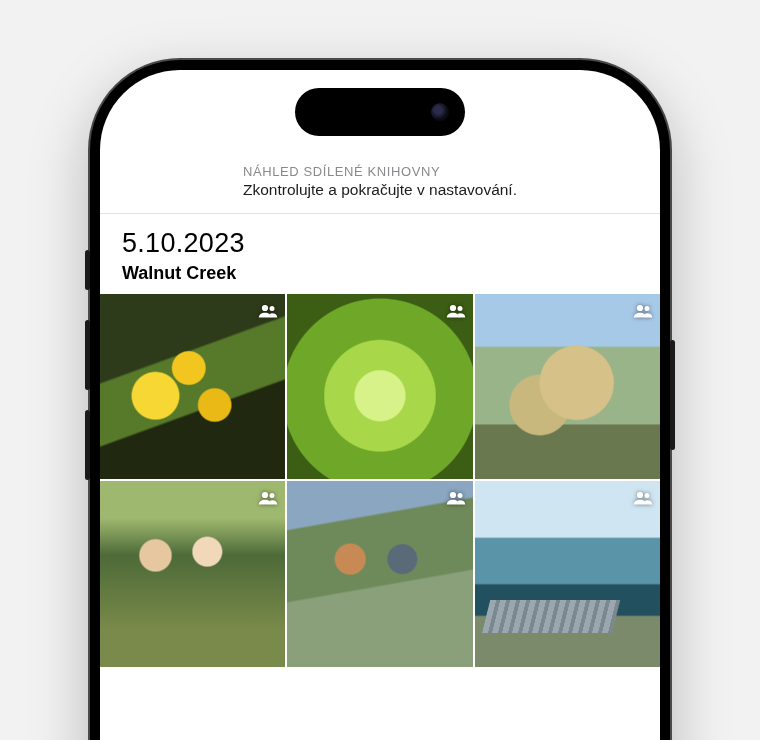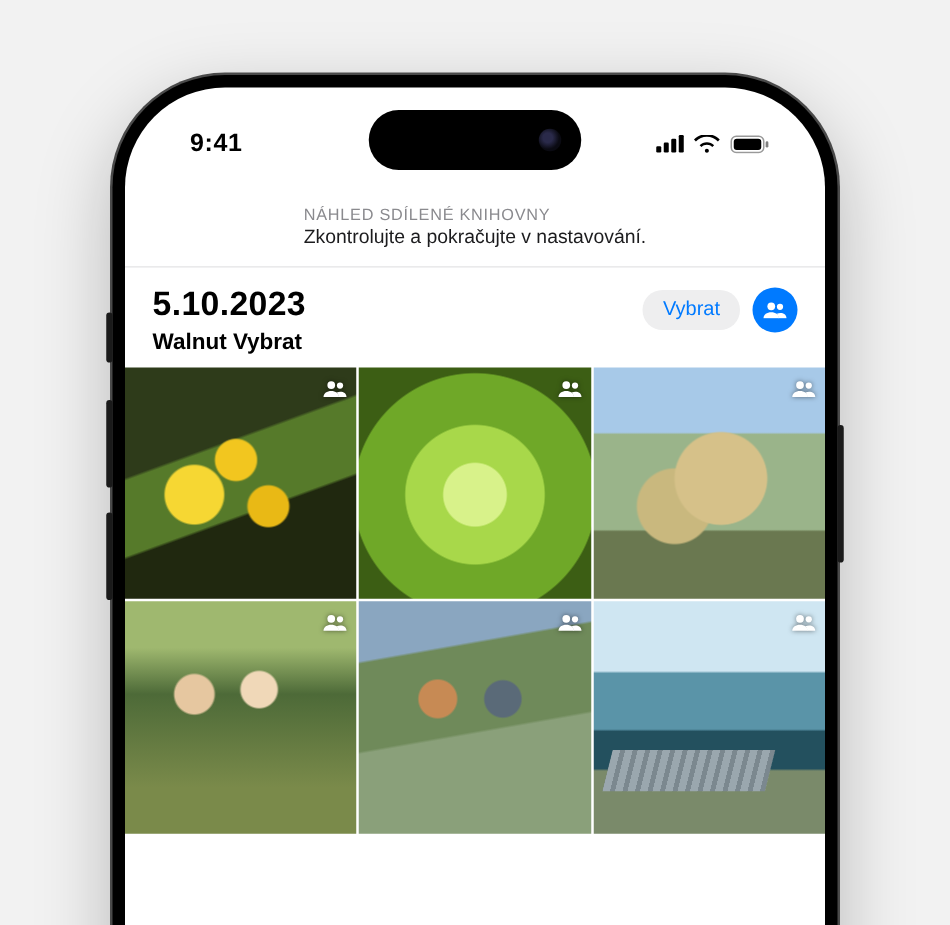--- a/index.html
+++ b/index.html
@@ -124,21 +124,21 @@
   }
 
   .header {
     padding: 14px 22px 10px 22px;
     display: flex;
     align-items: flex-start;
   }
   .header-left { flex: 1; }
   .header-date {
     font-size: 27px;
-    font-weight: 700;
+    font-weight: 400;
     letter-spacing: .3px;
   }
   .header-loc {
     font-size: 18px;
     font-weight: 700;
     margin-top: 4px;
   }
   .header-right { display:flex; align-items:center; gap:10px; padding-top:2px;}
   .select-btn {
     background: #eeeeef;
@@ -216,70 +216,34 @@
 
 <div class="phone">
   <div class="side-btn side-left-1"></div>
   <div class="side-btn side-left-2"></div>
   <div class="side-btn side-left-3"></div>
   <div class="side-btn side-right"></div>
 
   <div class="screen">
     <div class="island"></div>
 
-    <div class="statusbar">
-      <div class="status-time">9:41</div>
-      <div class="status-icons">
-        <span class="cell-bars">
-          <span></span>
-            <span></span>
-            <span></span>
-            <span></span>
-        </span>
-        <span class="wifi-icon">
-          <svg width="21" height="15" viewBox="0 0 21 15">
-              <path fill="#000" d="M10.5 14.2c.9 0 1.6-.7 1.6-1.6s-.7-1.6-1.6-1.6-1.6.7-1.6 1.6.7 1.6 1.6 1.6zm-4.3-4.6c1.1-1.1 2.6-1.8 4.3-1.8s3.2.7 4.3 1.8l1.5-1.5c-1.5-1.5-3.6-2.4-5.8-2.4S6.2 6.6 4.7 8.1l1.5 1.5zM1.7 5.1C4 2.8 7.1 1.4 10.5 1.4s6.5 1.4 8.8 3.7l1.5-1.5C18 .8 14.4-.7 10.5-.7S3 .8.2 3.6l1.5 1.5z"></path>
-            </svg>
-        </span>
-        <span class="battery-icon">
-          <svg width="32" height="15" viewBox="0 0 32 15">
-              <rect x="1" y="1" width="26" height="13" rx="4" fill="none" stroke="#000" stroke-opacity=".4" stroke-width="1.2"></rect>
-              <rect x="3" y="3" width="22" height="9" rx="2.4" fill="#000"></rect>
-              <rect x="28.5" y="5" width="2.2" height="5" rx="1.1" fill="#000" fill-opacity=".5"></rect>
-            </svg>
-        </span>
-      </div>
-    </div>
 
     <div class="content">
 
       <div class="banner">
         <div class="banner-text">
           <div class="banner-title">NÁHLED SDÍLENÉ KNIHOVNY</div>
           <div class="banner-sub">Zkontrolujte a pokračujte v nastavování.</div>
         </div>
       </div>
 
       <div class="header">
         <div class="header-left">
           <div class="header-date">5.10.2023</div>
-          <div class="header-loc">Walnut Vybrat</div>
-        </div>
-        <div class="header-right">
-          <button class="select-btn">Vybrat</button>
-          <button class="people-btn">
-            <svg width="20" height="14" viewBox="0 0 20 14">
-                <g fill="#fff">
-                  <circle cx="7" cy="4" r="3.1"></circle>
-                  <circle cx="14" cy="4.4" r="2.5"></circle>
-                  <path d="M.8 13.5c0-3 2.8-4.8 6.2-4.8s6.2 1.8 6.2 4.8H.8z"></path>
-                  <path d="M12.8 13.5c0-1.4-.5-2.6-1.4-3.5 1-.5 2-.7 2.9-.7 2.6 0 4.9 1.4 4.9 4.2h-6.4z"></path>
-                </g>
-              </svg>
-          </button>
+          <div class="header-loc">Walnut Creek</div>
         </div>
       </div>
 
       <div class="grid">
         <div class="cell p1">
           <span class="badge">
             <svg width="20" height="14" viewBox="0 0 20 14">
                 <g fill="#fff">
                   <circle cx="7" cy="4" r="3.1"></circle>
                   <circle cx="14" cy="4.4" r="2.5"></circle>

